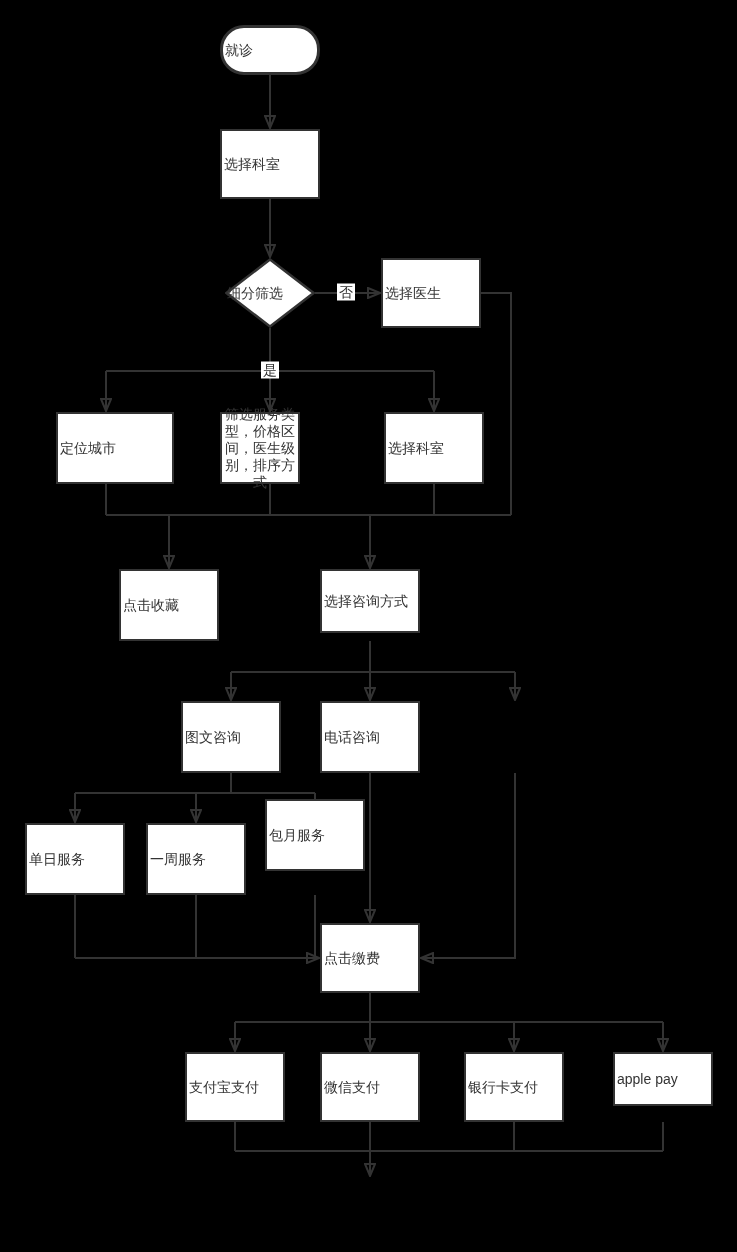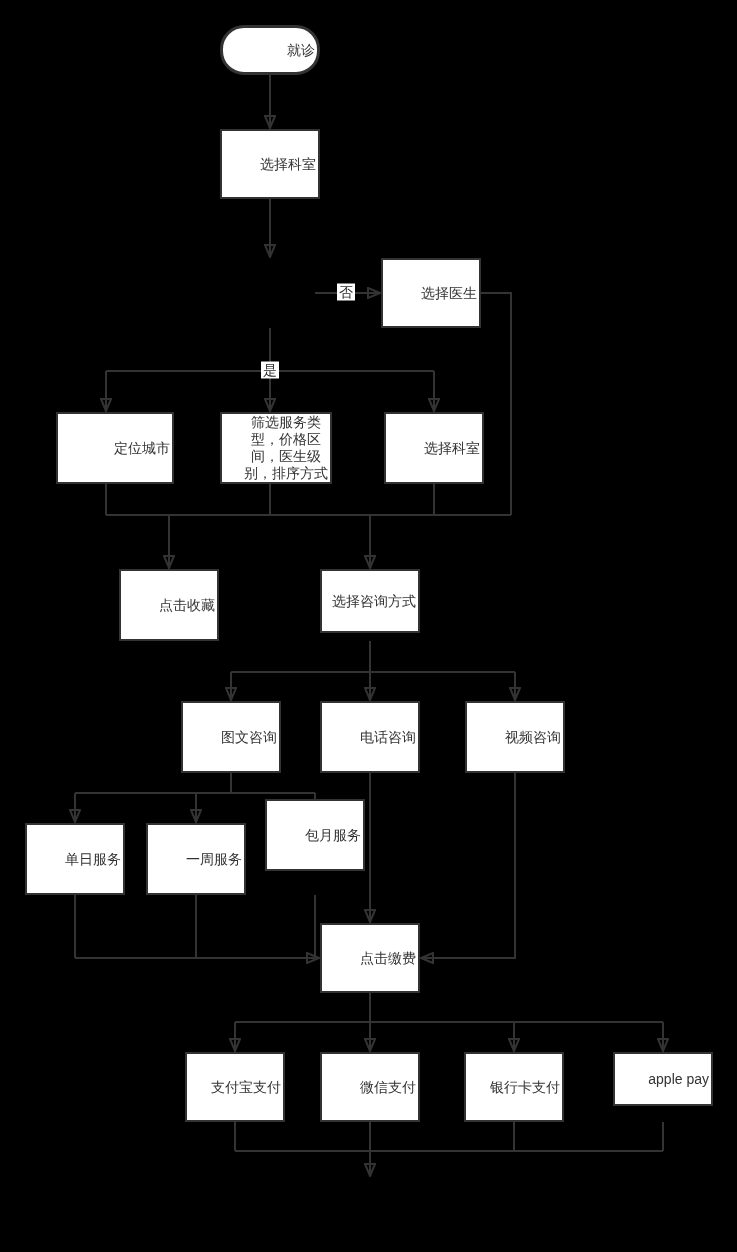--- a/index.html
+++ b/index.html
@@ -16,21 +16,21 @@
   .node {
     position:absolute;
     box-sizing:border-box;
     background:#ffffff;
     border:2px solid #333333;
     color:#333333;
     font-size:14px;
     line-height:17px;
     display:flex;
     align-items:center;
-    justify-content:flex-end;
+    justify-content:flex-start;
     text-align:center;
   }
   .node .lbl { white-space:pre-line; padding:0 2px; }
   .terminator { border-radius:24px; border-width:3px; }
   .decision { background:transparent; border:none; }
   .decision .diamond { position:absolute; left:0; top:0; }
   .decision .diamond polygon { fill:#ffffff; stroke:#333333; stroke-width:2.5; }
   .decision .lbl { position:relative; z-index:1; }
   .edge-label {
     position:absolute;
@@ -102,30 +102,36 @@
   </svg>
 
   <div class="node terminator" style="left:220px;top:25px;width:100px;height:50px">
     <span class="lbl">就诊</span>
   </div>
 
   <div class="node" style="left:220px;top:129px;width:100px;height:70px">
     <span class="lbl">选择科室</span>
   </div>
 
+  <div class="node decision" style="left:225px;top:258px;width:90px;height:70px">
+    <svg class="diamond" width="90" height="70" viewBox="0 0 90 70">
+      <polygon points="45,1.5 88.5,35 45,68.5 1.5,35"></polygon>
+    </svg>
+    <span class="lbl">细分筛选</span>
+  </div>
 
   <div class="node" style="left:381px;top:258px;width:100px;height:70px">
     <span class="lbl">选择医生</span>
   </div>
 
   <div class="node" style="left:56px;top:412px;width:118px;height:72px">
     <span class="lbl">定位城市</span>
   </div>
 
-  <div class="node" style="left:220px;top:412px;width:112px;height:72px">
+  <div class="node" style="left:220px;top:412px;width:80px;height:72px">
     <span class="lbl">筛选服务类
 型，价格区
 间，医生级
 别，排序方式</span>
   </div>
 
   <div class="node" style="left:384px;top:412px;width:100px;height:72px">
     <span class="lbl">选择科室</span>
   </div>
 
@@ -138,23 +144,20 @@
   </div>
 
   <div class="node" style="left:181px;top:701px;width:100px;height:72px">
     <span class="lbl">图文咨询</span>
   </div>
 
   <div class="node" style="left:320px;top:701px;width:100px;height:72px">
     <span class="lbl">电话咨询</span>
   </div>
 
-  <div class="node" style="left:465px;top:701px;width:100px;height:72px">
-    <span class="lbl">视频咨询</span>
-  </div>
 
   <div class="node" style="left:25px;top:823px;width:100px;height:72px">
     <span class="lbl">单日服务</span>
   </div>
 
   <div class="node" style="left:146px;top:823px;width:100px;height:72px">
     <span class="lbl">一周服务</span>
   </div>
 
   <div class="node" style="left:265px;top:799px;width:100px;height:72px">

